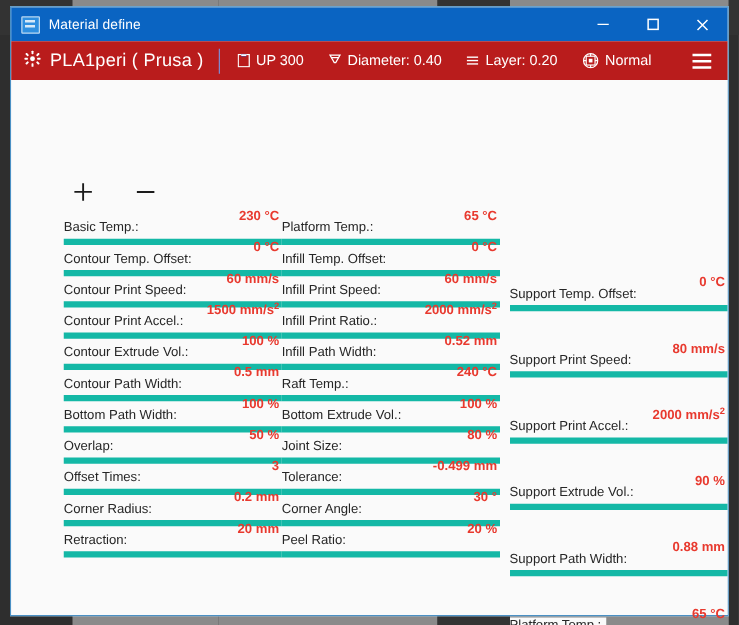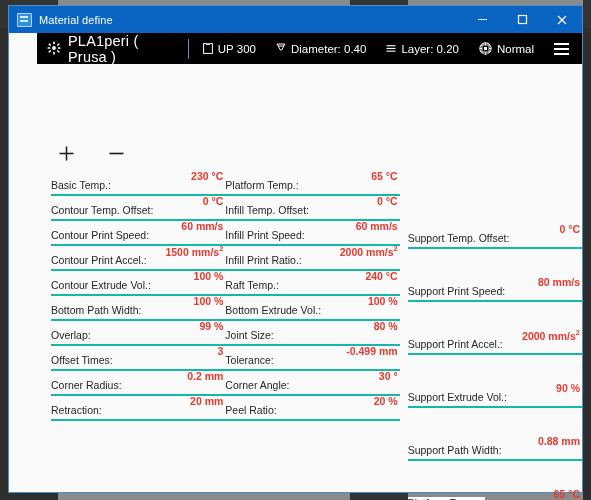--- a/index.html
+++ b/index.html
@@ -40,22 +40,22 @@
   }
   #title-text{flex:1 1 auto;letter-spacing:.1px;}
   .winbtn{
     width:40px;height:27px;display:flex;align-items:center;justify-content:center;
     font-size:12px;line-height:1;color:#ffffff;
   }
   .winbtn svg{display:block;}
 
   
   #toolbar{
-    height:31px;flex:0 0 31px;background:#000000;
-    display:flex;align-items:center;color:#ffffff;font-size:11.5px;margin-left:28px;
+    height:31px;flex:0 0 31px;background:#b91c1c;
+    display:flex;align-items:center;color:#ffffff;font-size:11.5px;
   }
   #mat-group{display:flex;align-items:center;padding-left:10px;padding-right:12px;}
   #mat-name{font-size:14.5px;margin-left:7px;letter-spacing:.2px;}
   #tb-div{width:1px;height:20px;background:#7e87cc;margin:0 14px 0 0;}
   .tb-item{display:flex;align-items:center;margin-right:20px;white-space:nowrap;}
   .tb-item .tbi{margin-right:5px;display:inline-flex;align-items:center;}
   #hamburger{margin-left:auto;margin-right:13px;display:flex;flex-direction:column;gap:3px;}
   #hamburger i{display:block;width:15px;height:2px;background:#ffffff;}
 
   
@@ -67,21 +67,21 @@
 
   #columns{position:absolute;left:0;top:107px;right:0;display:flex;}
   .col{display:flex;flex-direction:column;}
   #col1{width:180px;margin-left:42px;}
   #col2{width:180px;margin-left:0px;}
   #col3{width:180px;margin-left:8px;gap:28px;}
   #col3 .row:first-child{visibility:hidden;}
 
   .row{
     height:25px;display:flex;align-items:flex-end;
-    border-bottom:2px solid #14b8a6;
+    border-bottom:5px solid #14b8a6;
     position:relative;box-sizing:border-box;
   }
   .row .lbl{
     font-size:10.5px;color:#262626;position:absolute;left:0;bottom:3px;
     background:#fafafa;padding-right:4px;white-space:nowrap;z-index:2;
   }
   .row .val{
     font-size:10.5px;color:#e8392e;position:absolute;right:2px;bottom:12px;
     white-space:nowrap;z-index:2;font-weight:bold;
   }
@@ -237,26 +237,30 @@
           </div>
         <div class="row">
             <span class="lbl">Contour Print Accel.:</span>
             <span class="val">1500 mm/s<sup>2</sup></span>
           </div>
         <div class="row">
             <span class="lbl">Contour Extrude Vol.:</span>
             <span class="val">100 %</span>
           </div>
         <div class="row">
+            <span class="lbl">Contour Path Width:</span>
+            <span class="val">0.5 mm</span>
+          </div>
+        <div class="row">
             <span class="lbl">Bottom Path Width:</span>
             <span class="val">100 %</span>
           </div>
         <div class="row">
             <span class="lbl">Overlap:</span>
-            <span class="val">99 %</span>
+            <span class="val">50 %</span>
           </div>
         <div class="row">
             <span class="lbl">Offset Times:</span>
             <span class="val">3</span>
           </div>
         <div class="row">
             <span class="lbl">Corner Radius:</span>
             <span class="val">0.2 mm</span>
           </div>
         <div class="row">
@@ -274,20 +278,24 @@
             <span class="lbl">Infill Temp. Offset:</span>
             <span class="val">0 °C</span>
           </div>
         <div class="row">
             <span class="lbl">Infill Print Speed:</span>
             <span class="val">60 mm/s</span>
           </div>
         <div class="row">
             <span class="lbl">Infill Print Ratio.:</span>
             <span class="val">2000 mm/s<sup>2</sup></span>
+          </div>
+        <div class="row">
+            <span class="lbl">Infill Path Width:</span>
+            <span class="val">0.52 mm</span>
           </div>
         <div class="row">
             <span class="lbl">Raft Temp.:</span>
             <span class="val">240 °C</span>
           </div>
         <div class="row">
             <span class="lbl">Bottom Extrude Vol.:</span>
             <span class="val">100 %</span>
           </div>
         <div class="row">

